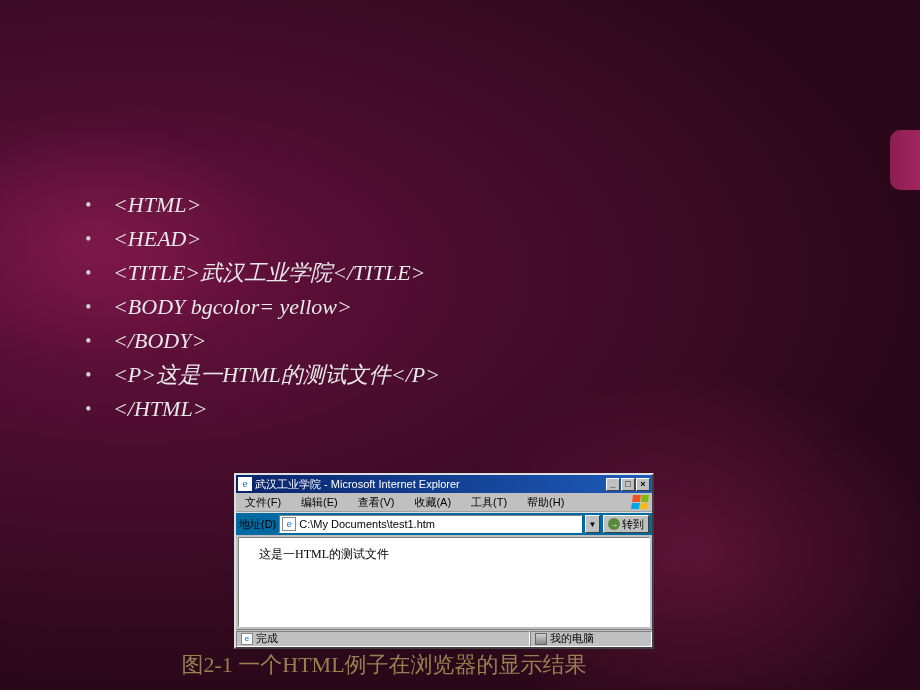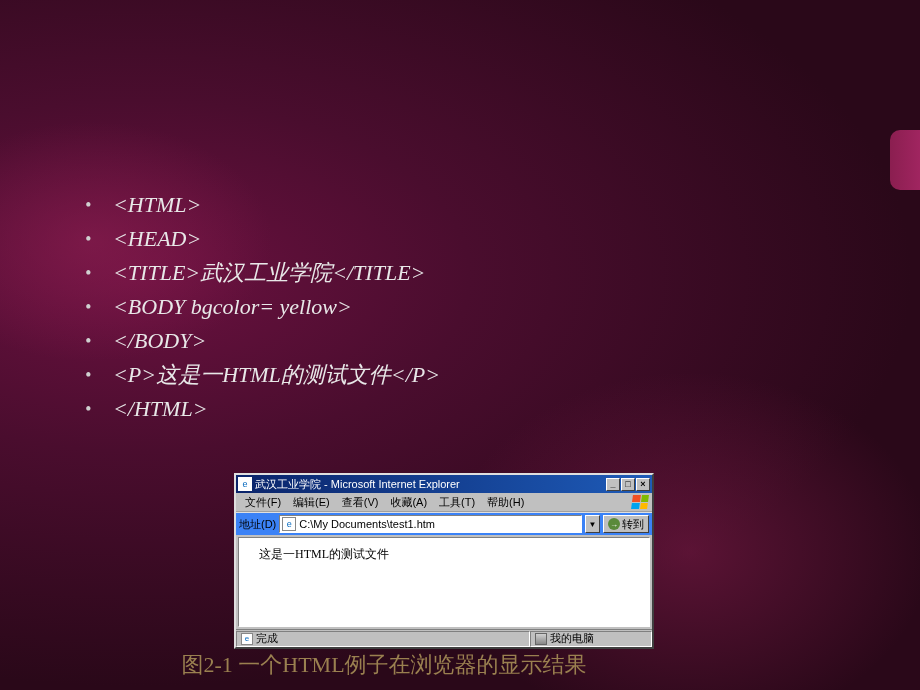--- a/index.html
+++ b/index.html
@@ -113,21 +113,21 @@
       height: 18px;
       display: flex;
       align-items: center;
       padding: 0 4px;
       font-size: 11px;
       color: #000;
       justify-content: space-between;
     }
     .menu-items {
       display: flex;
-      gap: 2px;
+      gap: 10px;
     }
     .menu-item {
       padding: 0 5px;
     }
     .win-logo {
       width: 16px;
       height: 14px;
       display: grid;
       grid-template-columns: 1fr 1fr;
       grid-template-rows: 1fr 1fr;
@@ -136,21 +136,21 @@
     }
     .win-logo span:nth-child(1){background:#f25022;}
     .win-logo span:nth-child(2){background:#7fba00;}
     .win-logo span:nth-child(3){background:#00a4ef;}
     .win-logo span:nth-child(4){background:#ffb900;}
     .menubar-divider {
       height: 2px;
       background: linear-gradient(#808080, #fff);
     }
     .addressbar {
-      background: #3b82f6;
+      background: #0369a1;
       height: 22px;
       display: flex;
       align-items: center;
       padding: 0 3px;
       gap: 3px;
     }
     .addr-label {
       color: #000;
       font-size: 11px;
     }

